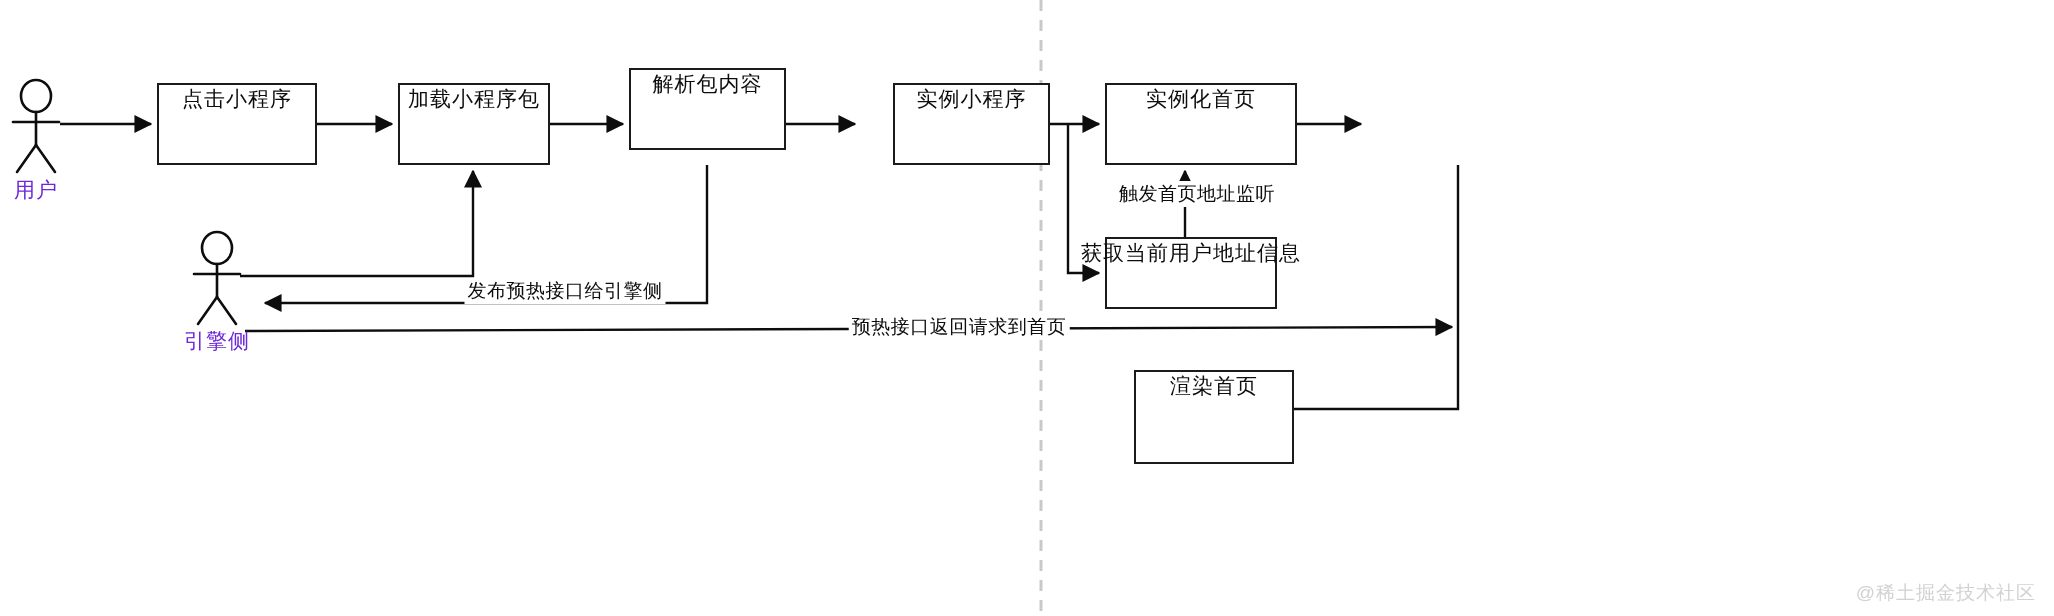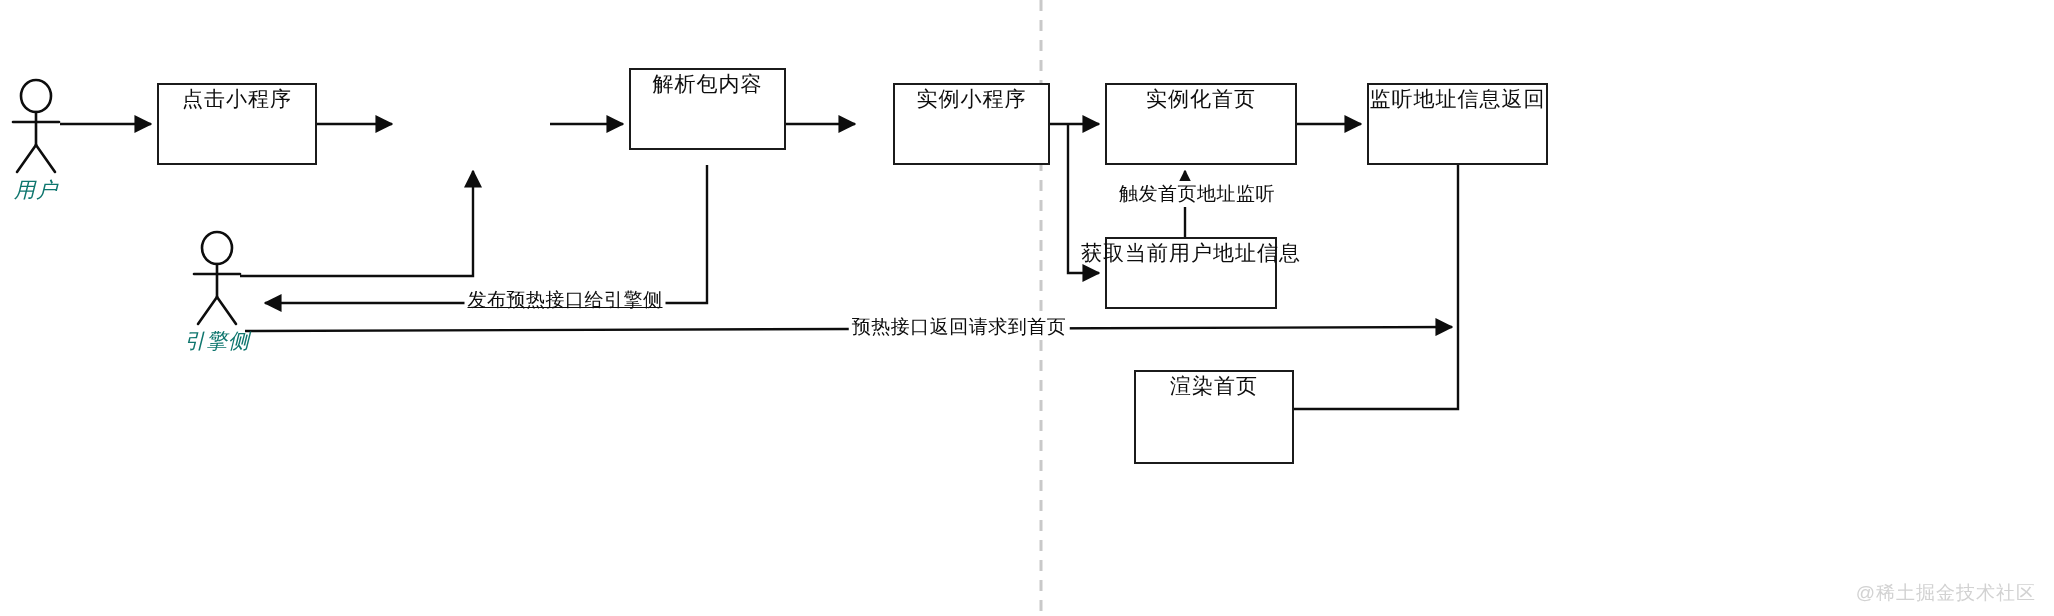--- a/index.html
+++ b/index.html
@@ -26,26 +26,25 @@
     color:#0d0d0d;
     padding:0 3px;
     white-space:nowrap;
     letter-spacing:0.5px;
     transform:translate(-50%,-50%);
     text-align:center;
   }
   .actor-label{
     position:absolute;
     font-size:21px;
-    color:#0f766e;
+    color:#6d28d9;
     white-space:nowrap;
     letter-spacing:1px;
     transform:translateX(-50%);
     text-align:center;
-    font-style:italic;
   }
   .watermark{
     position:absolute;
     right:18px;
     bottom:10px;
     font-size:19px;
     color:#d2d2d2;
     white-space:nowrap;
     letter-spacing:1px;
   }
@@ -102,54 +101,54 @@
 
     <path d="M 245 331 L 1452 327" stroke="#0d0d0d" stroke-width="2.4" fill="none" marker-end="url(#arrow)"></path>
 
     <path d="M 1458 165 L 1458 409 L 1271 409" stroke="#0d0d0d" stroke-width="2.4" fill="none" marker-end="url(#arrow)"></path>
   </svg>
 
   <div class="node-box" style="left:157px;top:83px;width:160px;height:82px;">
     <span>点击小程序</span>
   </div>
 
+  <div class="node-box" style="left:398px;top:83px;width:152px;height:82px;">
+    <span>加载小程序包</span>
+  </div>
 
   <div class="node-box" style="left:629px;top:68px;width:157px;height:82px;">
     <span>解析包内容</span>
   </div>
 
   <div class="node-box" style="left:861px;top:83px;width:157px;height:82px;margin-left:32px;">
     <span>实例小程序</span>
   </div>
 
   <div class="node-box" style="left:1105px;top:83px;width:192px;height:82px;">
     <span>实例化首页</span>
   </div>
 
-  <div class="node-box" style="left:1367px;top:83px;width:181px;height:82px;">
-    <span>监听地址信息返回</span>
-  </div>
 
   <div class="node-box" style="left:1105px;top:237px;width:172px;height:72px;">
     <span>获取当前用户地址信息</span>
   </div>
 
   <div class="node-box" style="left:1134px;top:370px;width:160px;height:94px;">
     <span>渲染首页</span>
   </div>
 
   <div class="actor-label" style="left:36px;top:176px;">
     <span>用户</span>
   </div>
 
   <div class="actor-label" style="left:217px;top:327px;">
     <span>引擎侧</span>
   </div>
 
-  <div class="edge-label" style="left:565px;top:300px;text-decoration:underline;">发布预热接口给引擎侧</div>
+  <div class="edge-label" style="left:565px;top:291px;">发布预热接口给引擎侧</div>
 
   <div class="edge-label" style="left:1185px;top:194px;margin-left:12px;">触发首页地址监听</div>
 
   <div class="edge-label" style="left:959px;top:327px;">预热接口返回请求到首页</div>
 
   <div class="watermark">@稀土掘金技术社区</div>
 
 </div>
 
 </body></html>

